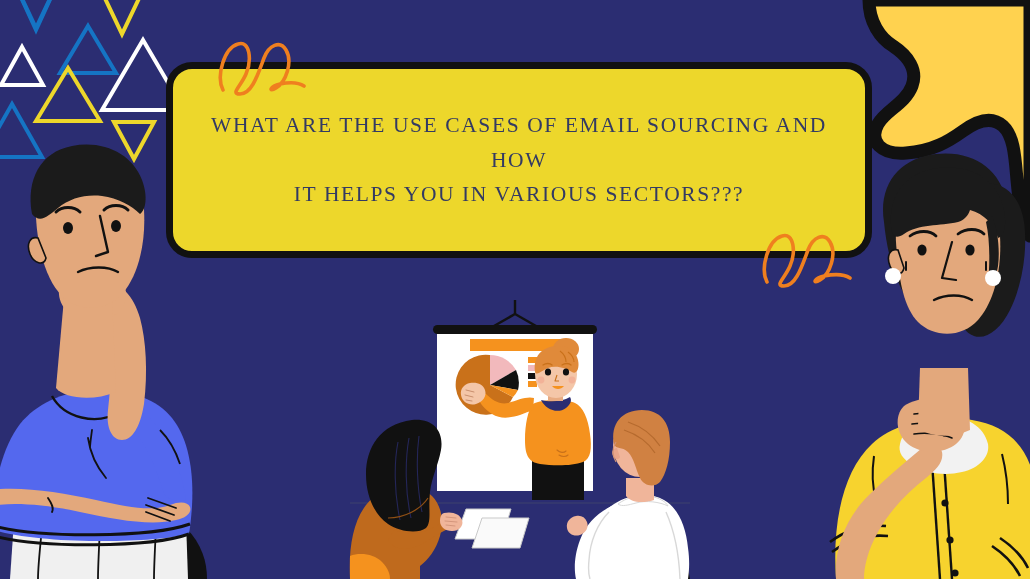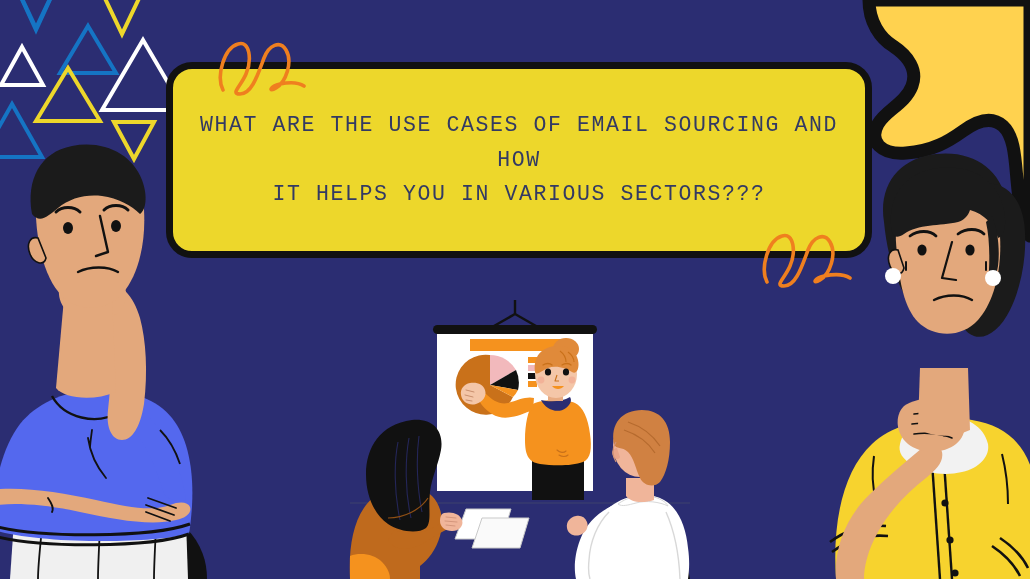--- a/index.html
+++ b/index.html
@@ -28,21 +28,21 @@
     background: #edd72b;
     border: 7px solid #111111;
     border-radius: 26px;
     box-sizing: border-box;
     display: flex;
     align-items: center;
     justify-content: center;
     z-index: 40;
   }
   #headline-text {
-    font-family: Liberation Mono, monospace;
+    font-family: Liberation Serif, serif;
     font-size: 21.5px;
     letter-spacing: 1.6px;
     line-height: 1.62;
     color: #333a63;
     text-align: center;
     white-space: pre-line;
     padding: 0 16px;
     font-weight: 400;
   }
 

